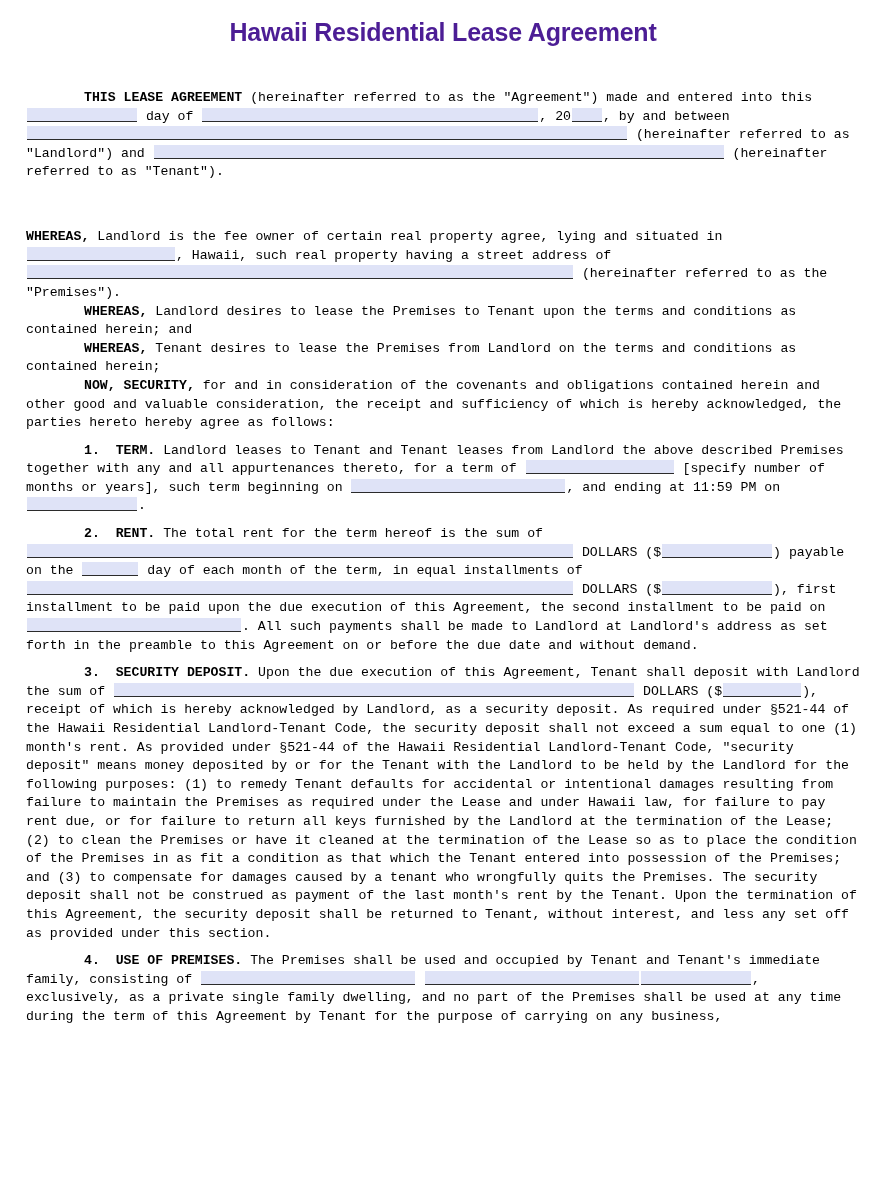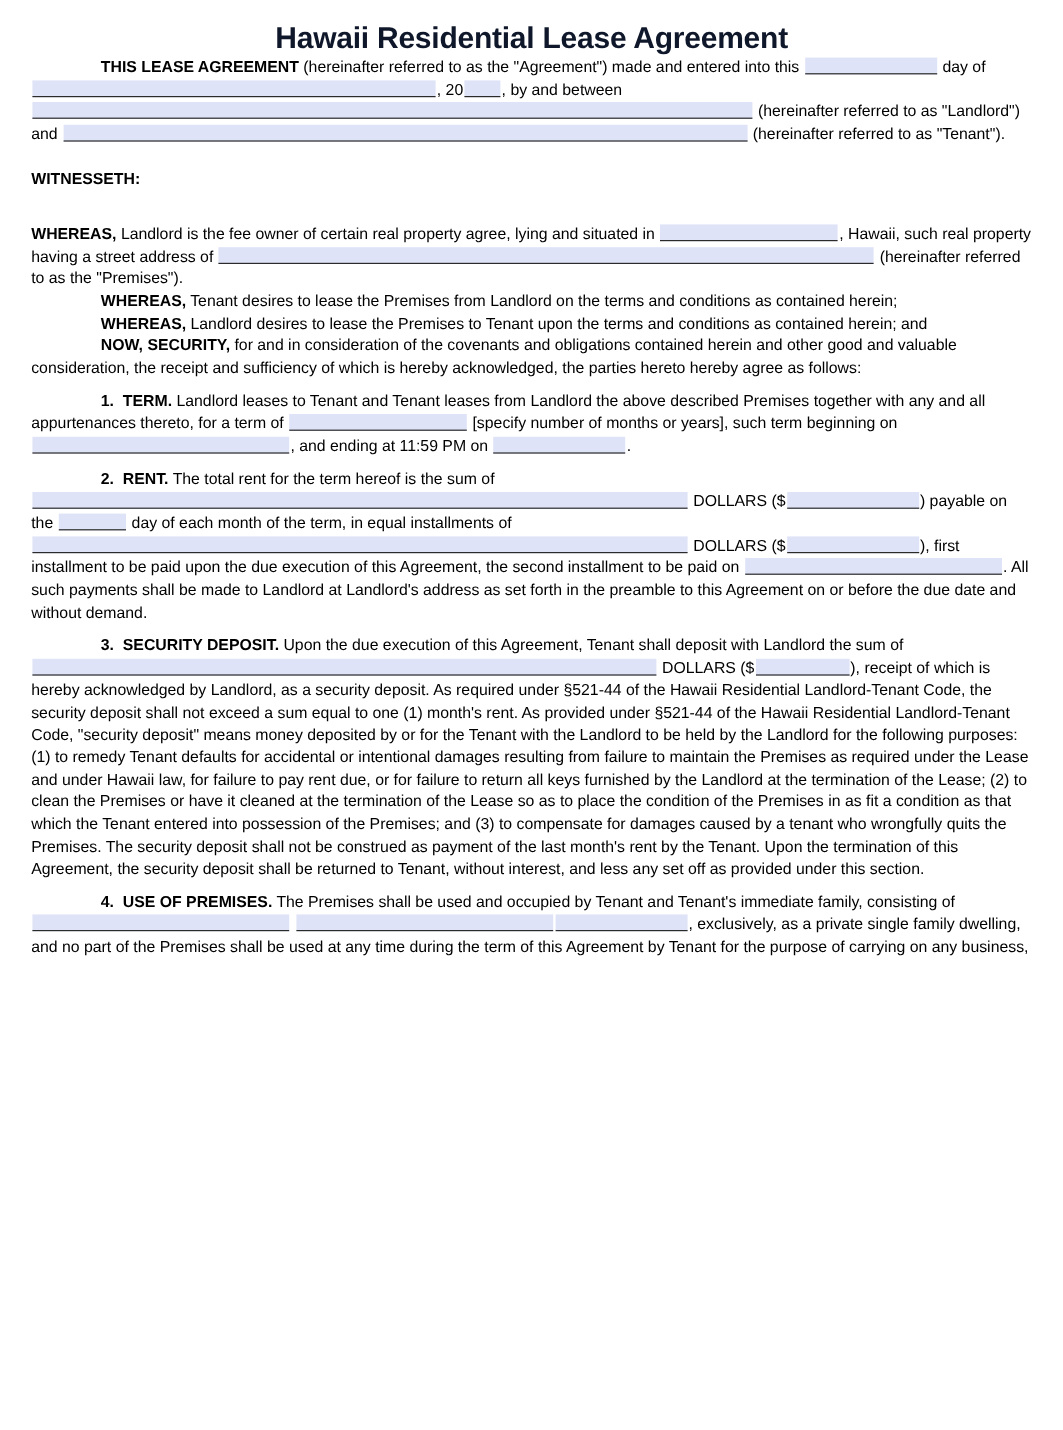--- a/index.html
+++ b/index.html
@@ -22,24 +22,26 @@
     box-sizing: border-box;
     padding: 0;
   }
   .doc-title {
     text-align: center;
     font-size: 25px;
     font-weight: bold;
     letter-spacing: -0.2px;
     margin: 18px 0 0 0;
     padding: 0 30px;
-    color: #0f172a;
+    color: #4c1d95;
   }
   .body-wrap {
     padding: 0 26px 0 26px;
+    margin-top: 42px;
+    font-family: Liberation Mono, monospace;
   }
   p {
     margin: 0;
     font-size: 13.2px;
     line-height: 18.6px;
     text-align: left;
   }
   .p-gap { height: 18.6px; }
   .p-gap-sm { height: 9px; }
   b { font-weight: bold; }
@@ -74,37 +76,34 @@
   <h1 class="doc-title">Hawaii Residential Lease Agreement</h1>
 
   <div class="body-wrap">
 
     <p>
       <span class="indent-num" style="display:inline-block;width:58px;"></span><b>THIS LEASE AGREEMENT</b><span> (hereinafter referred to as the "Agreement") made and entered into this </span><span class="fill fill-sm"></span><span> day of </span><span class="fill fill-xxl"></span><span>, 20</span><span class="fill fill-20"></span><span>, by and between </span><span class="fill fill-w3"></span><span> (hereinafter referred to as "Landlord") and </span><span class="fill fill-w2"></span><span> (hereinafter referred to as "Tenant").</span>
     </p>
 
     <div class="p-gap"></div>
 
-    <p>
-      <b>WITNESSETH:</b>
-    </p>
 
     <div class="p-gap"></div>
     <div class="p-gap-sm"></div>
 
     <p>
       <b>WHEREAS,</b><span> Landlord is the fee owner of certain real property agree, lying and situated in </span><span class="fill fill-md"></span><span>, Hawaii, such real property having a street address of </span><span class="fill fill-w4"></span><span> (hereinafter referred to as the "Premises").</span>
     </p>
 
     <p class="indent">
-      <b>WHEREAS,</b><span> Tenant desires to lease the Premises from Landlord on the terms and conditions as contained herein;</span>
+      <b>WHEREAS,</b><span> Landlord desires to lease the Premises to Tenant upon the terms and conditions as contained herein; and</span>
     </p>
 
     <p class="indent">
-      <b>WHEREAS,</b><span> Landlord desires to lease the Premises to Tenant upon the terms and conditions as contained herein; and</span>
+      <b>WHEREAS,</b><span> Tenant desires to lease the Premises from Landlord on the terms and conditions as contained herein;</span>
     </p>
 
     <p class="indent">
       <b>NOW, SECURITY,</b><span> for and in consideration of the covenants and obligations contained herein and other good and valuable consideration, the receipt and sufficiency of which is hereby acknowledged, the parties hereto hereby agree as follows:</span>
     </p>
 
     <div class="p-gap-sm"></div>
 
     <p class="indent">
       <b>1.</b>&nbsp;&nbsp;<b>TERM.</b><span>  Landlord leases to Tenant and Tenant leases from Landlord the above described Premises together with any and all appurtenances thereto, for a term of </span><span class="fill fill-md"></span><span> [specify number of months or years], such term beginning on </span><span class="fill fill-lg"></span><span>, and ending at 11:59 PM on </span><span class="fill fill-sm"></span><span>.</span>

